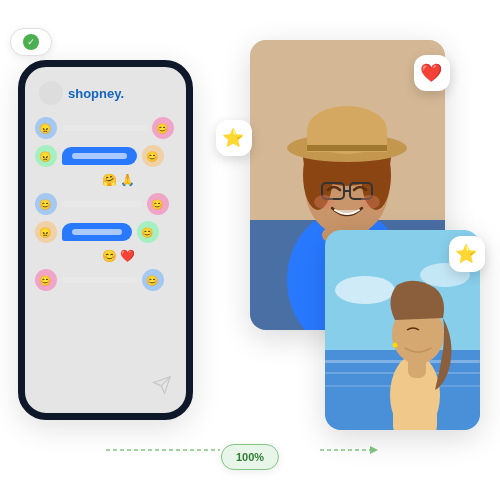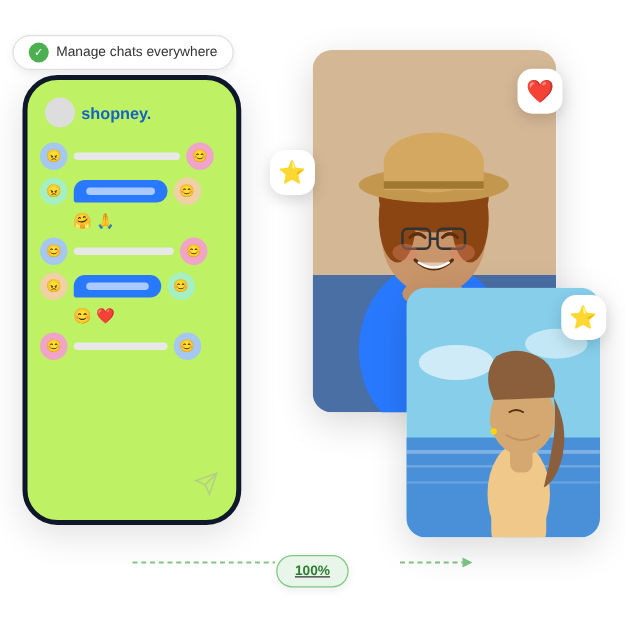--- a/index.html
+++ b/index.html
@@ -52,26 +52,27 @@
       flex-shrink: 0;
     }
 
     
     .phone {
       position: absolute;
       left: 18px;
       top: 60px;
       width: 175px;
       height: 360px;
-      background: #bef264;
+      background: #e5e5e5;
       border-radius: 28px;
-      border: 4px solid #0f172a;
+      border: 7px solid #0f172a;
       box-shadow: 0 8px 30px rgba(0,0,0,0.12);
       overflow: hidden;
       z-index: 5;
+      text-align: center;
     }
     .phone-inner {
       padding: 14px 10px 10px;
     }
     .phone-logo {
       display: flex;
       align-items: center;
       gap: 5px;
       margin-bottom: 12px;
       padding: 0 4px;
@@ -195,21 +196,20 @@
       padding: 6px 14px;
       display: flex;
       align-items: flex-end;
       gap: 8px;
       font-size: 11px;
       color: #333;
       font-weight: 500;
       box-shadow: 0 2px 8px rgba(0,0,0,0.08);
       z-index: 10;
       white-space: nowrap;
-      text-decoration: underline;
     }
     .bottom-badge-pct {
       font-weight: 700;
       color: #2e7d32;
     }
 
     
     .card-badge-star {
       background: #fff;
       border-radius: 12px;
@@ -219,21 +219,20 @@
       border-radius: 12px;
     }
   </style>
 </head>
 <body>
 
 <div class="container">
 
   <div class="top-badge">
     <div class="check-icon">✓</div>
-    <span>Manage chats everywhere</span>
   </div>
 
   <div class="phone">
     <div class="phone-inner">
 
       <div class="phone-logo">
         <div class="phone-logo-avatar"></div>
         <span class="phone-logo-text">shopney.</span>
       </div>
 

